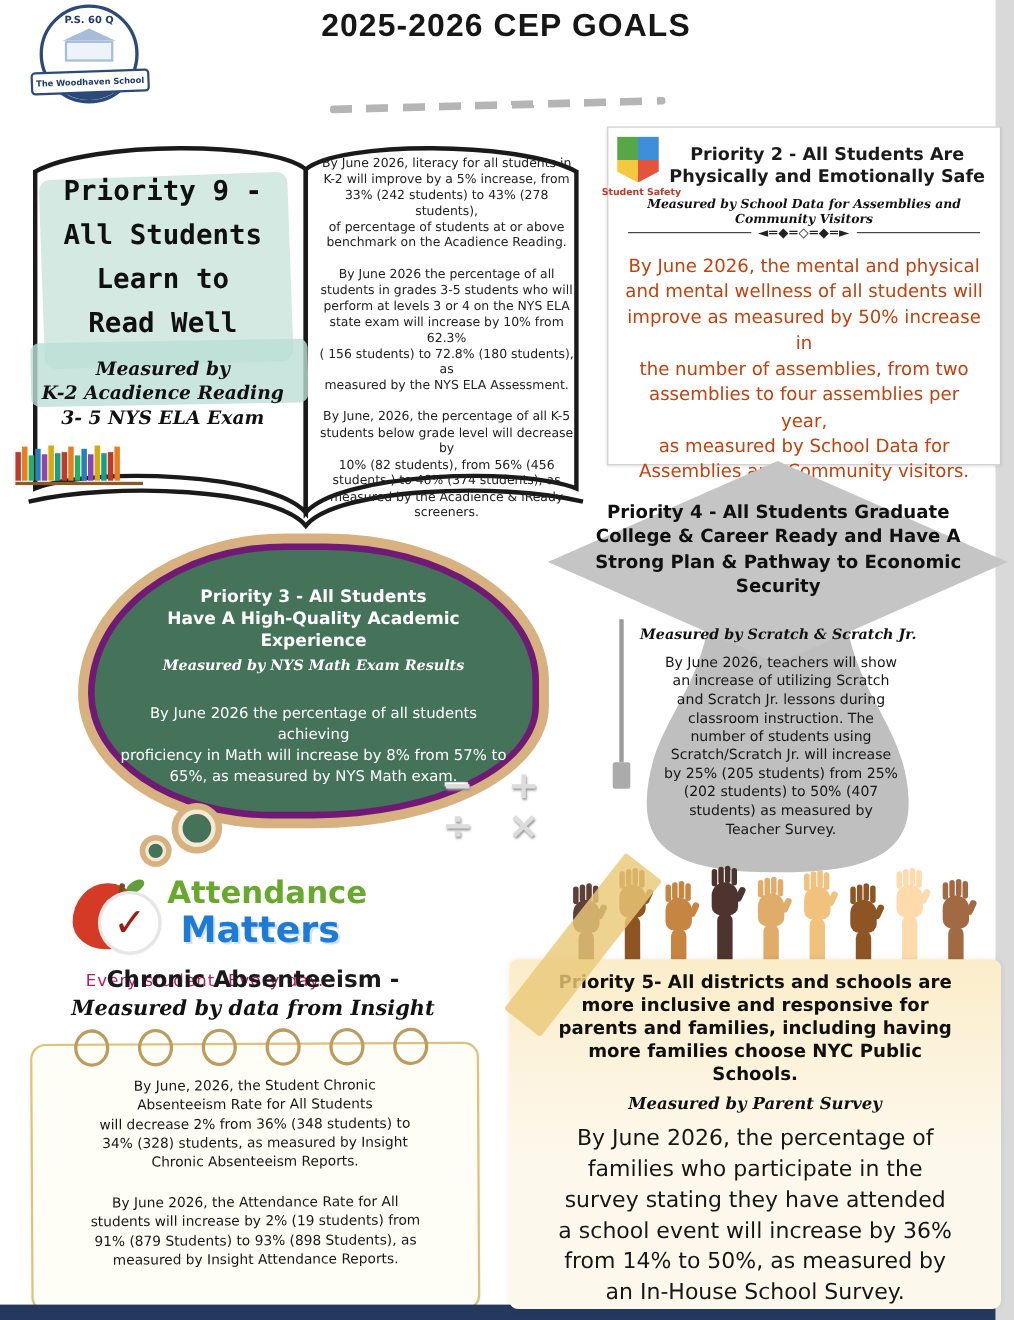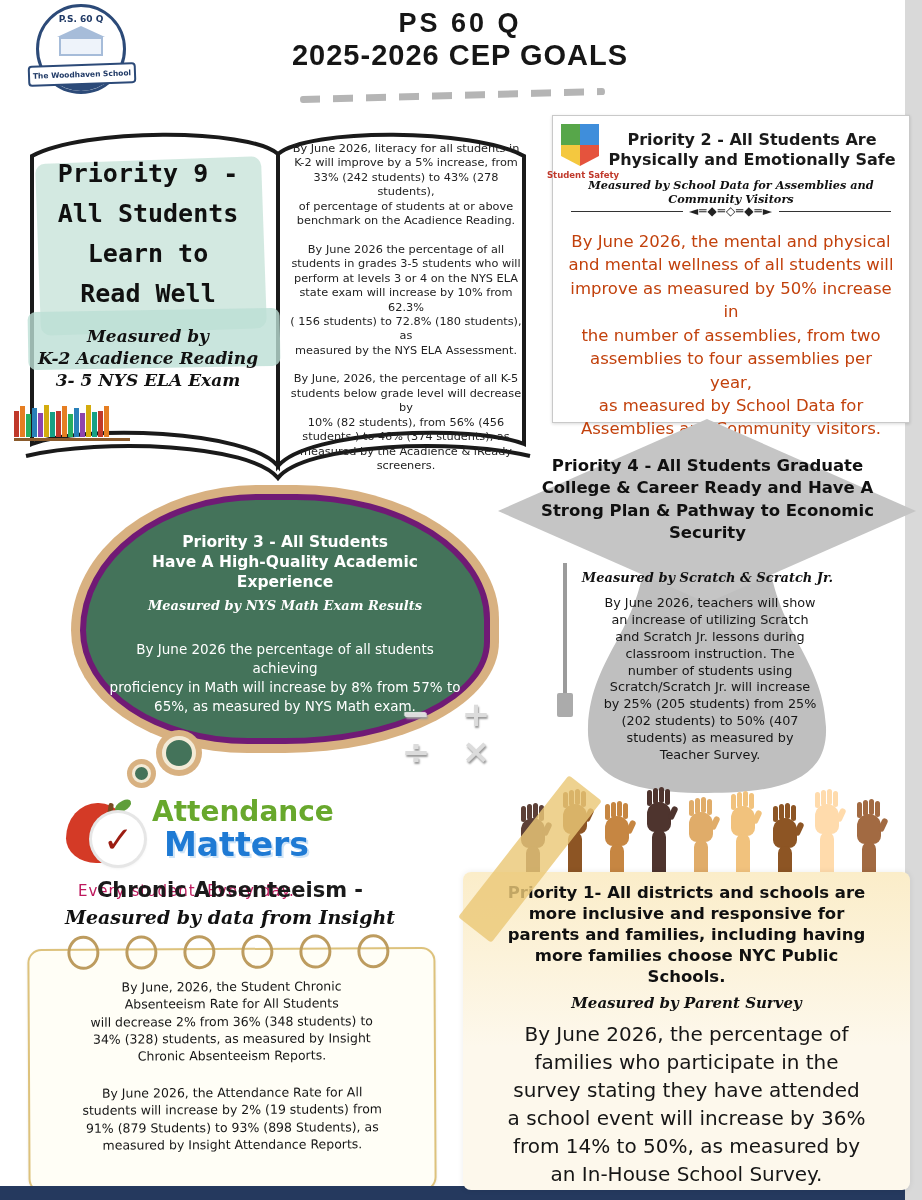--- a/index.html
+++ b/index.html
@@ -162,21 +162,20 @@
     <div class="seal-circle">
       <div class="seal-top">P.S. 60 Q</div>
       <div class="seal-roof"></div>
       <div class="seal-base"></div>
       <div class="seal-band"></div>
     </div>
     <div class="seal-banner">The Woodhaven School</div>
   </div>
 
   <div class="abs header-title">
-    <div class="header-line1">PS 60 Q</div>
     <div class="header-line2">2025-2026 CEP GOALS</div>
   </div>
   <div class="abs header-dashes"></div>
 
   <div class="abs book">
     <svg width="540" height="405" viewBox="0 0 540 405">
       <path d="M18 344 C95 326 243 332 270 366 C297 332 445 326 522 344" fill="none" stroke="#1a1a1a" stroke-width="4"></path>
       <path d="M270 42 C240 16 75 16 24 44 L24 332 C75 312 240 318 270 354 Z" fill="#ffffff" stroke="#1a1a1a" stroke-width="4"></path>
       <path d="M270 42 C300 16 465 16 516 44 L516 332 C465 312 300 318 270 354 Z" fill="#ffffff" stroke="#1a1a1a" stroke-width="4"></path>
       <line x1="270" y1="42" x2="270" y2="354" stroke="#1a1a1a" stroke-width="3"></line>
@@ -376,21 +375,21 @@
         <div class="arm"></div>
       </div>
     <div class="hand" style="left:384px;top:12px;color:#a26a42">
         <div class="fingers"></div>
         <div class="palm"></div>
         <div class="thumb"></div>
         <div class="arm"></div>
       </div>
   </div>
   <div class="abs p5-card">
-    <div class="p5-title pre">Priority 1- All districts and schools are
+    <div class="p5-title pre">Priority 5- All districts and schools are
 more inclusive and responsive for
 parents and families, including having
 more families choose NYC Public
 Schools.</div>
     <div class="p5-measured script">Measured by Parent Survey</div>
     <div class="p5-body pre">By June 2026, the percentage of
 families who participate in the
 survey stating they have attended
 a school event will increase by 36%
 from 14% to 50%, as measured by

